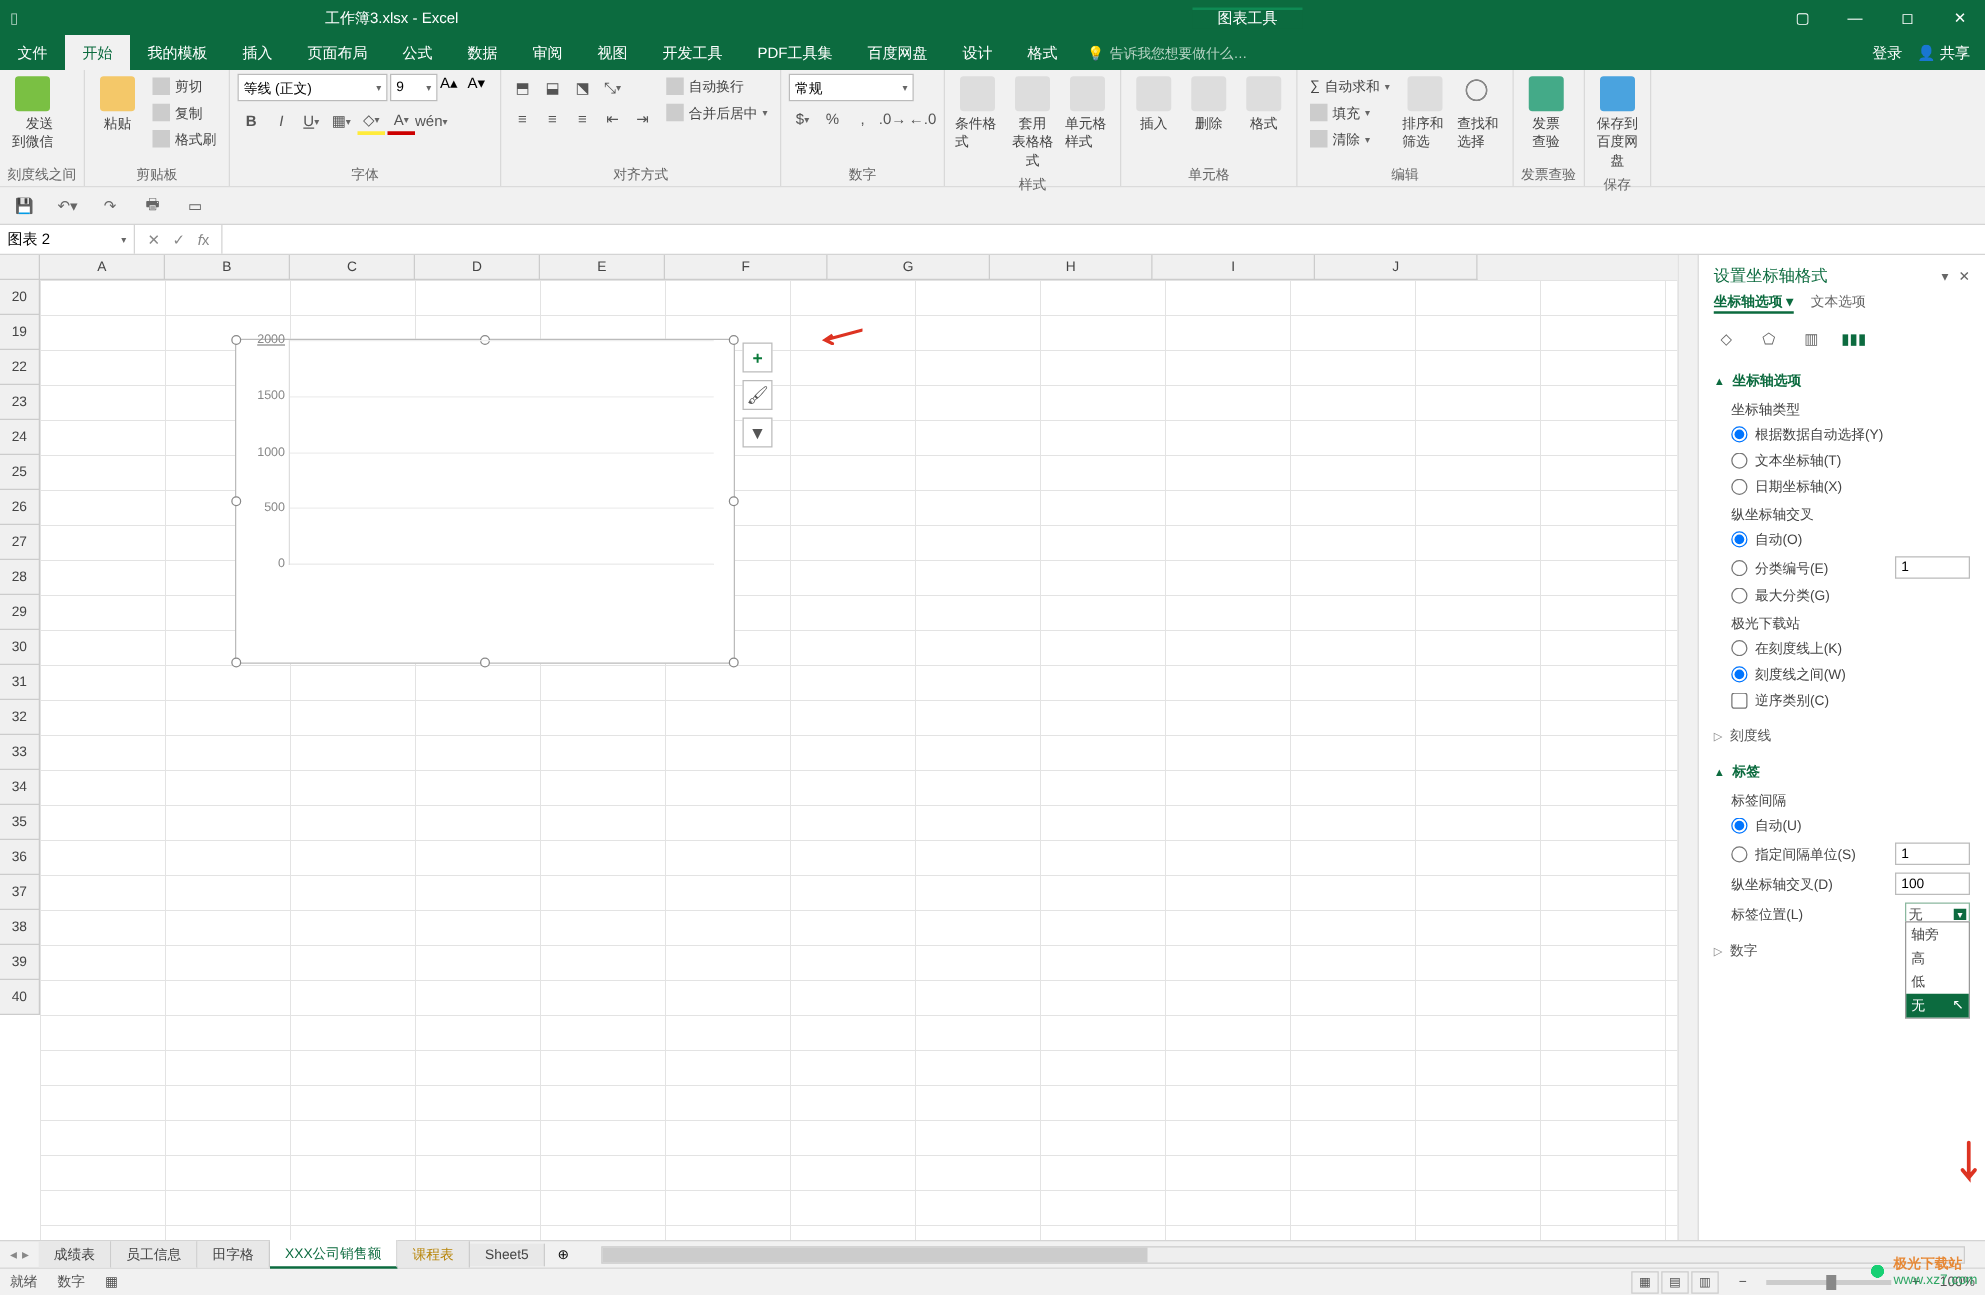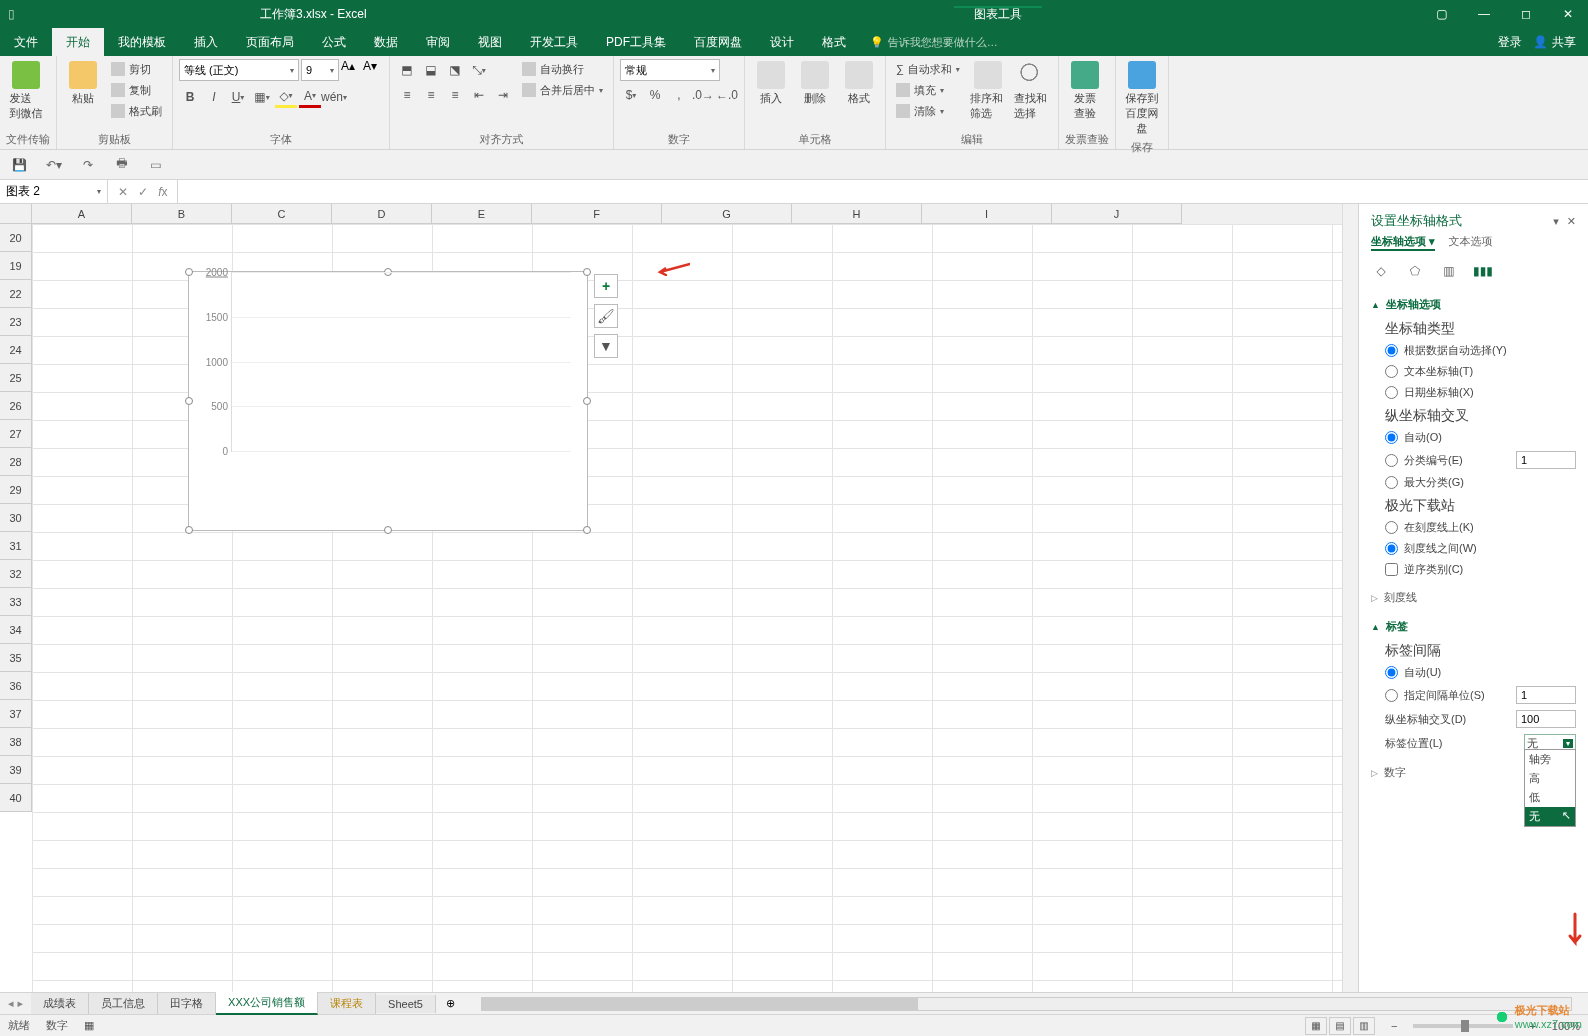--- a/index.html
+++ b/index.html
@@ -90,21 +90,21 @@
 .fp-subtabs .st.active { color:#0c6b3f; font-weight:bold; border-bottom:2px solid #0c6b3f;}
 .fp-icons { padding: 4px 12px 8px; display:flex; gap:14px; }
 .fp-icons .fpi { width:20px; height:20px; display:flex; align-items:center; justify-content:center; color:#666;}
 .fp-icons .fpi.active { color:#0c6b3f; }
 .fp-body { flex:1; overflow-y:auto; padding: 4px 12px 12px; }
 .fp-section { margin-bottom: 6px; }
 .fp-section-hdr { display:flex; align-items:center; gap:6px; color:#0c6b3f; font-weight:bold; font-size:11px; padding:4px 0; cursor:pointer;}
 .fp-section-hdr.collapsed { color:#555; font-weight:normal;}
 .fp-section-hdr .tri { font-size:9px; }
 .fp-field { padding: 3px 0 3px 14px; display:flex; align-items:center; gap:6px; font-size:11px; color:#444;}
-.fp-subheader { padding: 4px 0 2px 14px; font-size:14px; color:#444; }
+.fp-subheader { padding: 4px 0 2px 14px; font-size:11px; color:#444; }
 .fp-input { width: 60px; height:18px; border:1px solid #bbb; font-size:11px; padding:0 4px; margin-left:auto;}
 .fp-select { width: 52px; height:18px; border:1px solid #8bb89f; font-size:11px; padding:0 2px; margin-left:auto; display:flex; align-items:center; justify-content:space-between;}
 .fp-dropdown { position:relative; }
 .fp-dd-list { position:absolute; right:0; top:18px; width:52px; background:#fff; border:1px solid #999; z-index:10; font-size:11px;}
 .fp-dd-list div { padding:2px 4px; }
 .fp-dd-list div.sel { background:#0c6b3f; color:#fff;}
 .big-red-arrow { position:absolute; right:4px; top:708px; width:18px; height:40px; z-index:5;}
 
 
 .sheet-tabs { height: 22px; background: #f1f1f1; border-top: 1px solid #d4d4d4; display: flex; align-items: center; font-size: 11px; }
@@ -170,25 +170,25 @@
     <span>登录</span>
     <span>👤 <span>共享</span></span>
   </div>
 </div>
 
 <div class="ribbon">
   <div class="ribbon-group">
     <div class="controls">
         <div class="rbtn-lg">
           <div class="ico" style="background:#7ac043"></div>
-          <span style="white-space:pre-line;text-align:left">发送
+          <span style="white-space:pre-line;text-align:right">发送
 到微信</span>
         </div>
       </div>
-    <div class="label">文件传输</div>
+    <div class="label">刻度线之间</div>
   </div>
   <div class="ribbon-group">
     <div class="controls">
       <div class="rbtn-lg">
           <div class="ico" style="background:#f4c869"></div>
           <span>粘贴</span>
         </div>
       <div class="vstack">
         <div class="rbtn-sm">
             <span class="ico"></span>
@@ -282,20 +282,38 @@
         <div class="icon-row">
           <div class="ib">$<span class="dropdown-arrow">▾</span></div>
           <div class="ib">%</div>
           <div class="ib">,</div>
           <div class="ib">.0→</div>
           <div class="ib">←.0</div>
         </div>
       </div>
     </div>
     <div class="label">数字</div>
+  </div>
+  <div class="ribbon-group">
+    <div class="controls">
+      <div class="rbtn-lg">
+          <div class="ico"></div>
+          <span>条件格式</span>
+        </div>
+      <div class="rbtn-lg">
+          <div class="ico"></div>
+          <span style="white-space:pre-line;text-align:center">套用
+表格格式</span>
+        </div>
+      <div class="rbtn-lg">
+          <div class="ico"></div>
+          <span>单元格样式</span>
+        </div>
+    </div>
+    <div class="label">样式</div>
   </div>
   <div class="ribbon-group">
     <div class="controls">
       <div class="rbtn-lg">
           <div class="ico"></div>
           <span>插入</span>
         </div>
       <div class="rbtn-lg">
           <div class="ico"></div>
           <span>删除</span>

